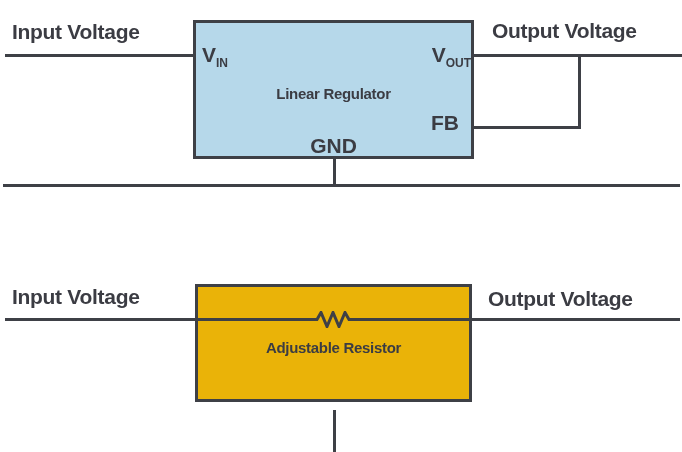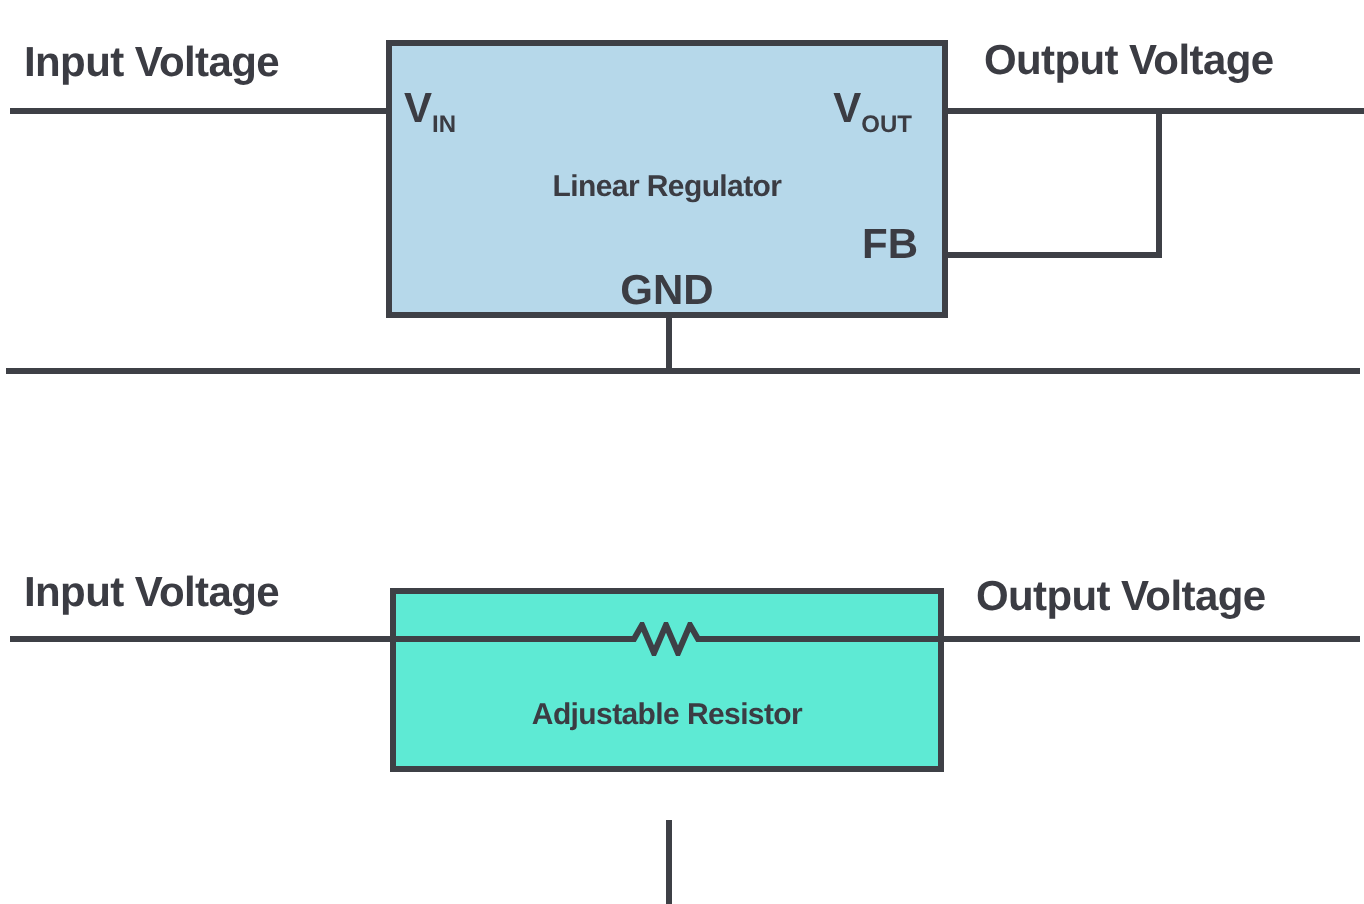--- a/index.html
+++ b/index.html
@@ -36,23 +36,23 @@
     box-sizing: border-box;
     border: 3px solid #3e4046;
     padding-left: 27px;
   }
   #regulator-block {
     left: 193px; top: 8px;
     width: 281px; height: 139px;
     background: #b6d8ea;
   }
   #resistor-block {
-    left: 195px; top: 282px;
-    width: 277px; height: 92px;
-    background: #5eead4;
+    left: 195px; top: 272px;
+    width: 277px; height: 118px;
+    background: #eab308;
   }
   .pin-label {
     position: absolute;
     font-size: 21px;
     font-weight: bold;
     white-space: nowrap;
     color: #3b3c43;
   }
   .pin-sub {
     font-size: 12px;
@@ -65,21 +65,21 @@
     left: 0; right: 0;
     text-align: center;
     font-size: 15px;
     font-weight: bold;
     letter-spacing: -0.3px;
     color: #3b3c43;
   }
   #reg-title { top: 62px; }
   #res-title { top: 52px; }
   #vin-pin  { left: 6px;  top: 20px; }
-  #vout-pin { right: 15px; top: 20px; }
+  #vout-pin { right: 0; top: 20px; }
   #fb-pin   { right: 12px; top: 88px; }
   #gnd-pin  { left: 0; right: 0; text-align: center; top: 111px; }
   #resistor-zigzag {
     position: absolute;
     left: 311px; top: 299px;
   }
 </style>
 </head>
 <body>
 

